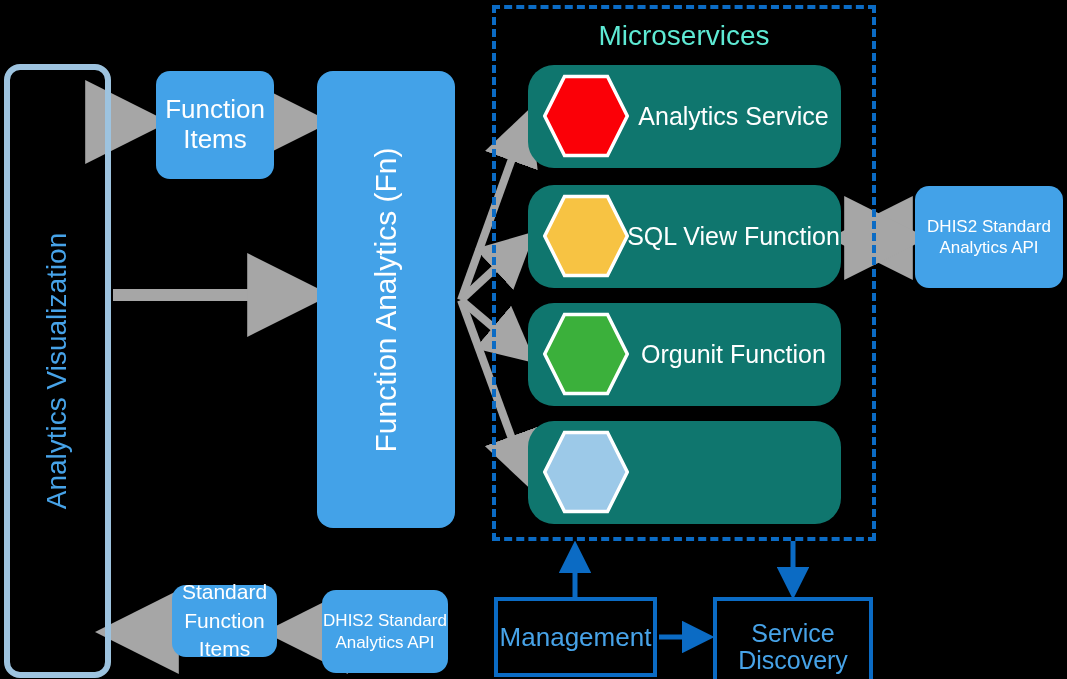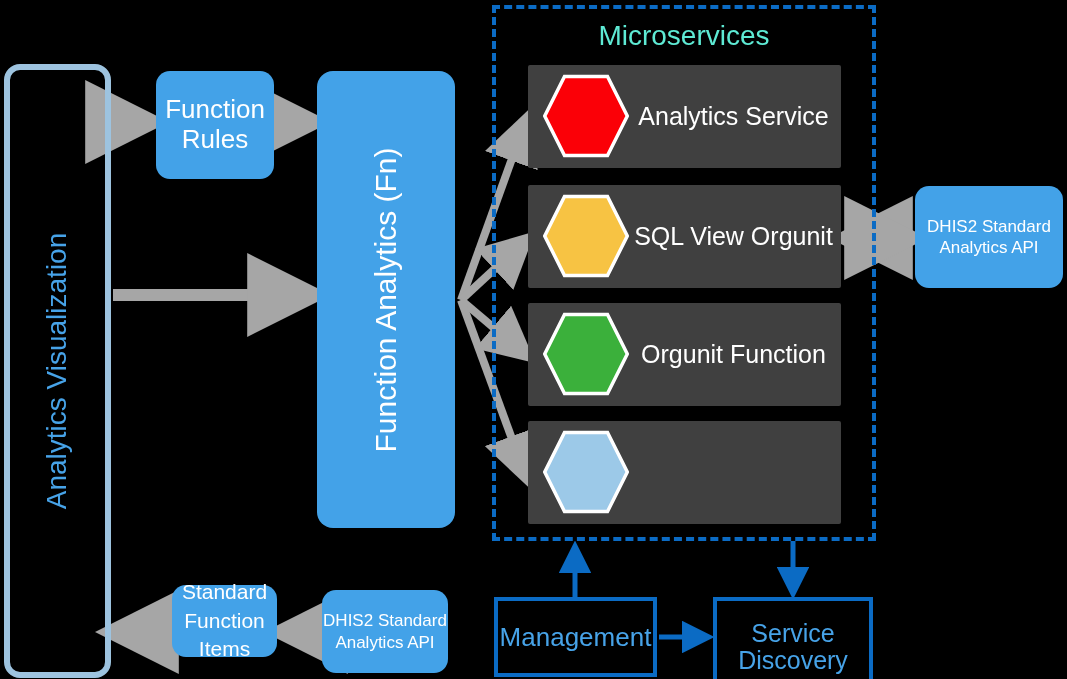--- a/index.html
+++ b/index.html
@@ -118,22 +118,22 @@
     color: #5eead4;
     font-size: 28px;
     font-weight: 400;
   }
   
   .service {
     position: absolute;
     left: 528px;
     width: 313px;
     height: 103px;
-    background: #404040;
-    border-radius: 2px;
+    background: #0f766e;
+    border-radius: 26px;
     box-sizing: border-box;
   }
   .service .hex {
     position: absolute;
     left: 15px;
     top: 8px;
     width: 86px;
     height: 86px;
   }
   .service .svc-label {
@@ -221,42 +221,42 @@
     <line x1="793" y1="541" x2="793" y2="592" stroke="#0B6BC4" stroke-width="5" marker-end="url(#blue-arrow)"></line>
 
     <line x1="659" y1="637" x2="707" y2="637" stroke="#0B6BC4" stroke-width="5" marker-end="url(#blue-arrow)"></line>
   </svg>
 
   <div class="box" id="viz-box">
     <span id="viz-label">Analytics Visualization</span>
   </div>
 
   <div class="box lightblue" id="function-rules">
-    <span>Function Rules</span>
+    <span>Function Items</span>
   </div>
 
   <div class="box lightblue" id="function-analytics">
     <span class="rot">Function Analytics (Fn)</span>
   </div>
 
   <div id="microservices-panel"></div>
   <div id="microservices-title">Microservices</div>
 
   <div class="service" id="svc-0">
     <svg class="hex" viewBox="0 0 100 100">
       <polygon points="25,4 75,4 98,50 75,96 25,96 2,50" fill="#FB0007" stroke="#FFFFFF" stroke-width="4"></polygon>
     </svg>
     <span class="svc-label">Analytics Service</span>
   </div>
 
   <div class="service" id="svc-1">
     <svg class="hex" viewBox="0 0 100 100">
       <polygon points="25,4 75,4 98,50 75,96 25,96 2,50" fill="#F7C343" stroke="#FFFFFF" stroke-width="4"></polygon>
     </svg>
-    <span class="svc-label">SQL View Orgunit</span>
+    <span class="svc-label">SQL View Function</span>
   </div>
 
   <div class="service" id="svc-2">
     <svg class="hex" viewBox="0 0 100 100">
       <polygon points="25,4 75,4 98,50 75,96 25,96 2,50" fill="#3BB03B" stroke="#FFFFFF" stroke-width="4"></polygon>
     </svg>
     <span class="svc-label">Orgunit Function</span>
   </div>
 
   <div class="service" id="svc-3">

